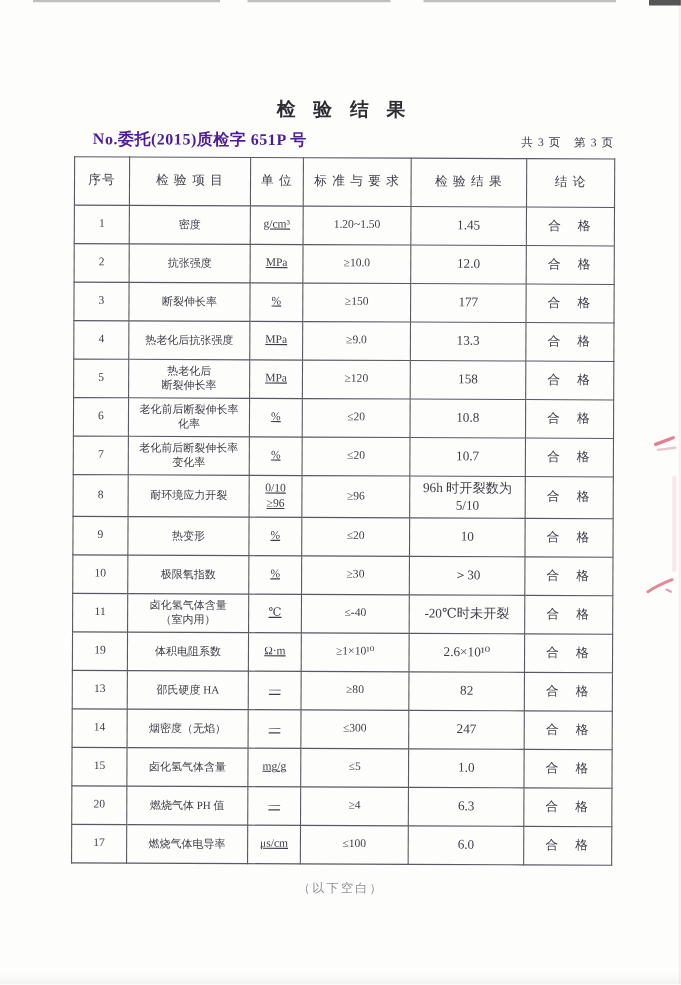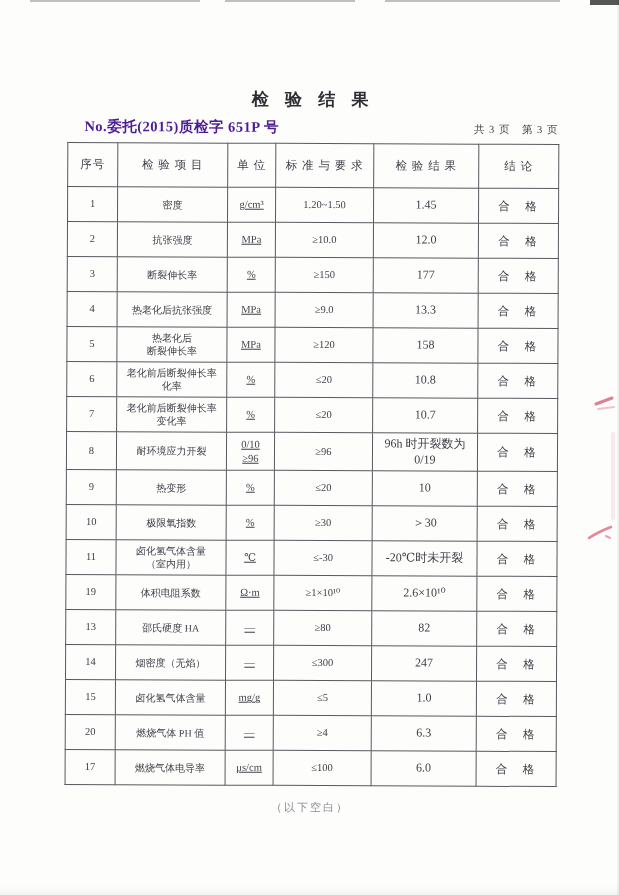--- a/index.html
+++ b/index.html
@@ -185,21 +185,21 @@
           <td>≤20</td>
           <td>10.7</td>
           <td>合　格</td>
         </tr>
         <tr>
           <td>8</td>
           <td>耐环境应力开裂</td>
           <td>0/10
 ≥96</td>
           <td>≥96</td>
-          <td>96h 时开裂数为 0/19</td>
+          <td>96h 时开裂数为 5/10</td>
           <td>合　格</td>
         </tr>
         <tr>
           <td>9</td>
           <td>热变形</td>
           <td>%</td>
           <td>≤20</td>
           <td>10</td>
           <td>合　格</td>
         </tr>
@@ -209,21 +209,21 @@
           <td>%</td>
           <td>≥30</td>
           <td>＞30</td>
           <td>合　格</td>
         </tr>
         <tr>
           <td>11</td>
           <td>卤化氢气体含量
 （室内用）</td>
           <td>℃</td>
-          <td>≤-30</td>
+          <td>≤-40</td>
           <td>-20℃时未开裂</td>
           <td>合　格</td>
         </tr>
         <tr>
           <td>19</td>
           <td>体积电阻系数</td>
           <td>Ω·m</td>
           <td>≥1×10¹⁰</td>
           <td>2.6×10¹⁰</td>
           <td>合　格</td>

